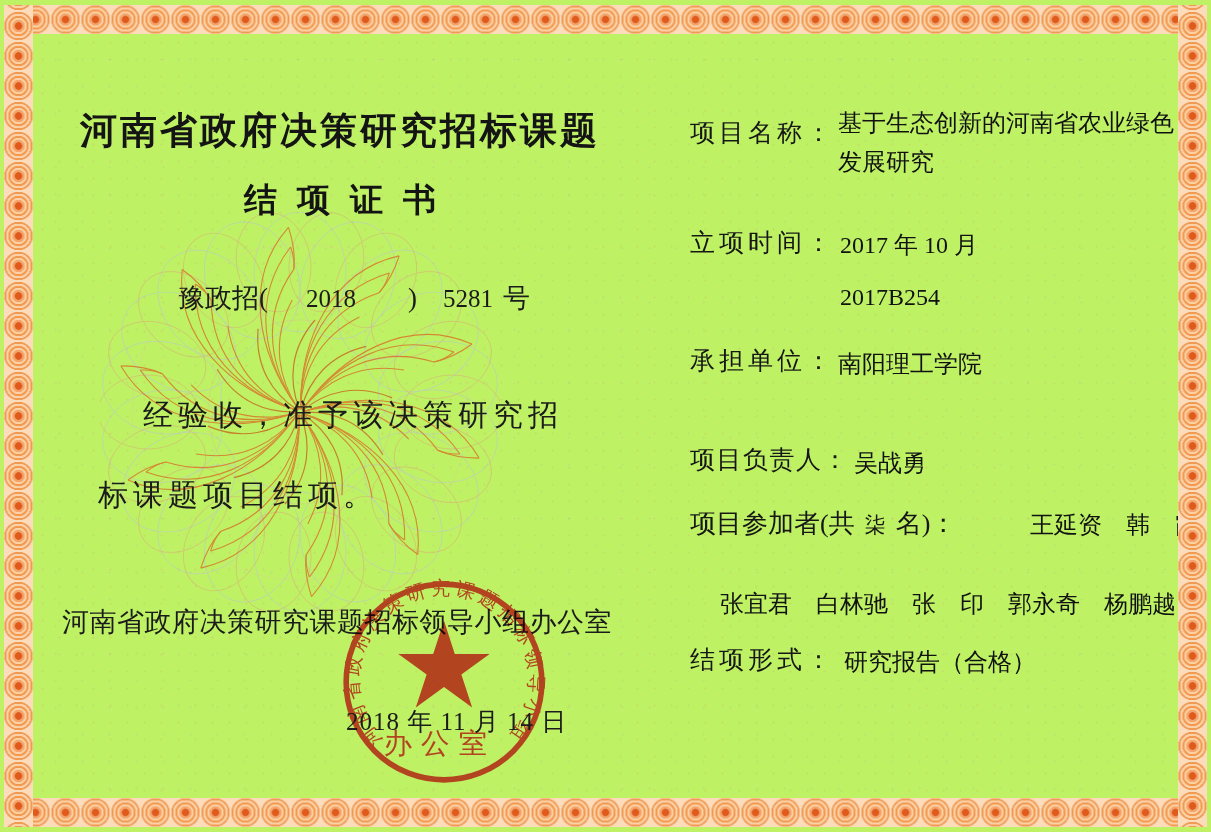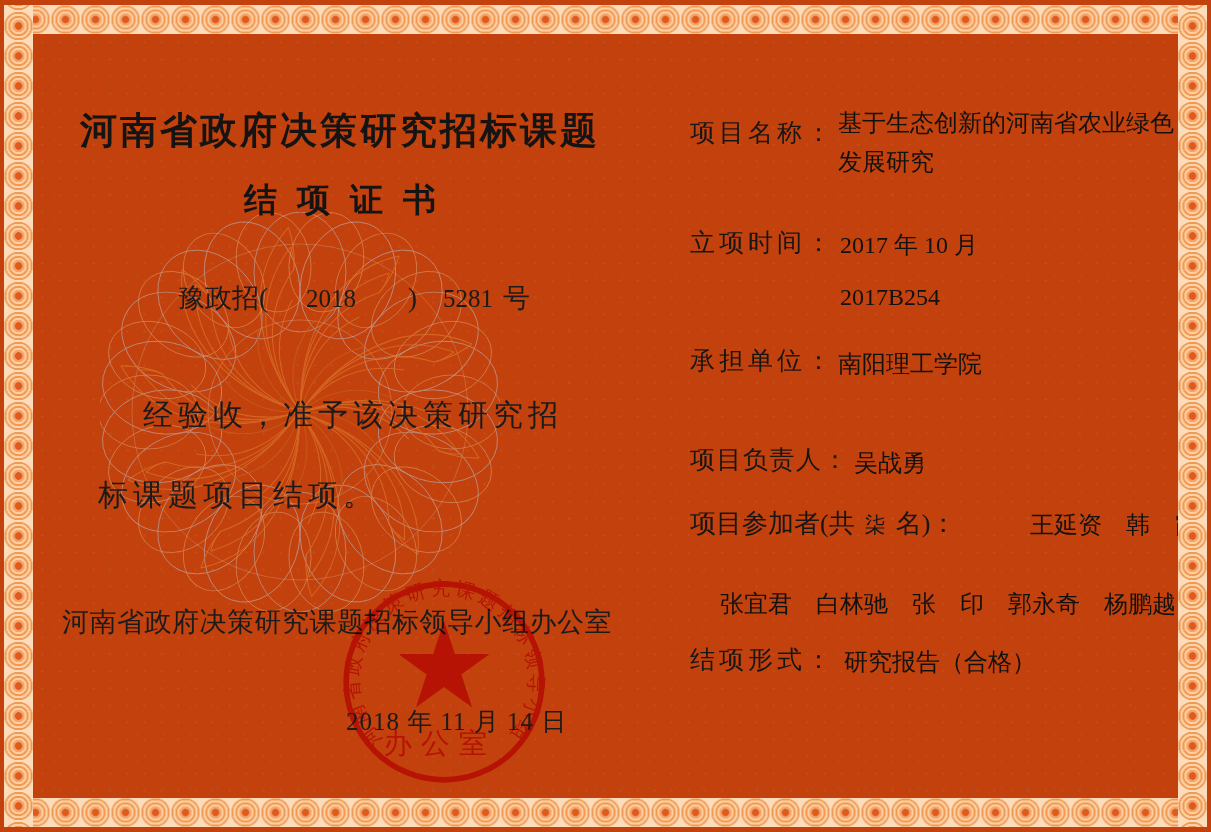--- a/index.html
+++ b/index.html
@@ -1,18 +1,18 @@
 <!DOCTYPE html>
 <html><head>
 <meta charset="utf-8">
 <style>
   html,body{margin:0;padding:0;background:#ffffff;}
   .certificate{
     position:relative;width:1211px;height:832px;overflow:hidden;
-    background:#c2410c;
+    background:#bef264;
     font-family:"Liberation Serif","DejaVu Serif",serif;
     color:#1b1b1b;
   }
   
   .certificate::after{
     content:"";position:absolute;left:34px;top:34px;right:34px;bottom:34px;
     background-image:
       radial-gradient(rgba(216,130,100,0.14) 1px, rgba(0,0,0,0) 1.4px),
       radial-gradient(rgba(130,145,185,0.10) 1px, rgba(0,0,0,0) 1.4px);
     background-size:17px 17px,27px 27px;

